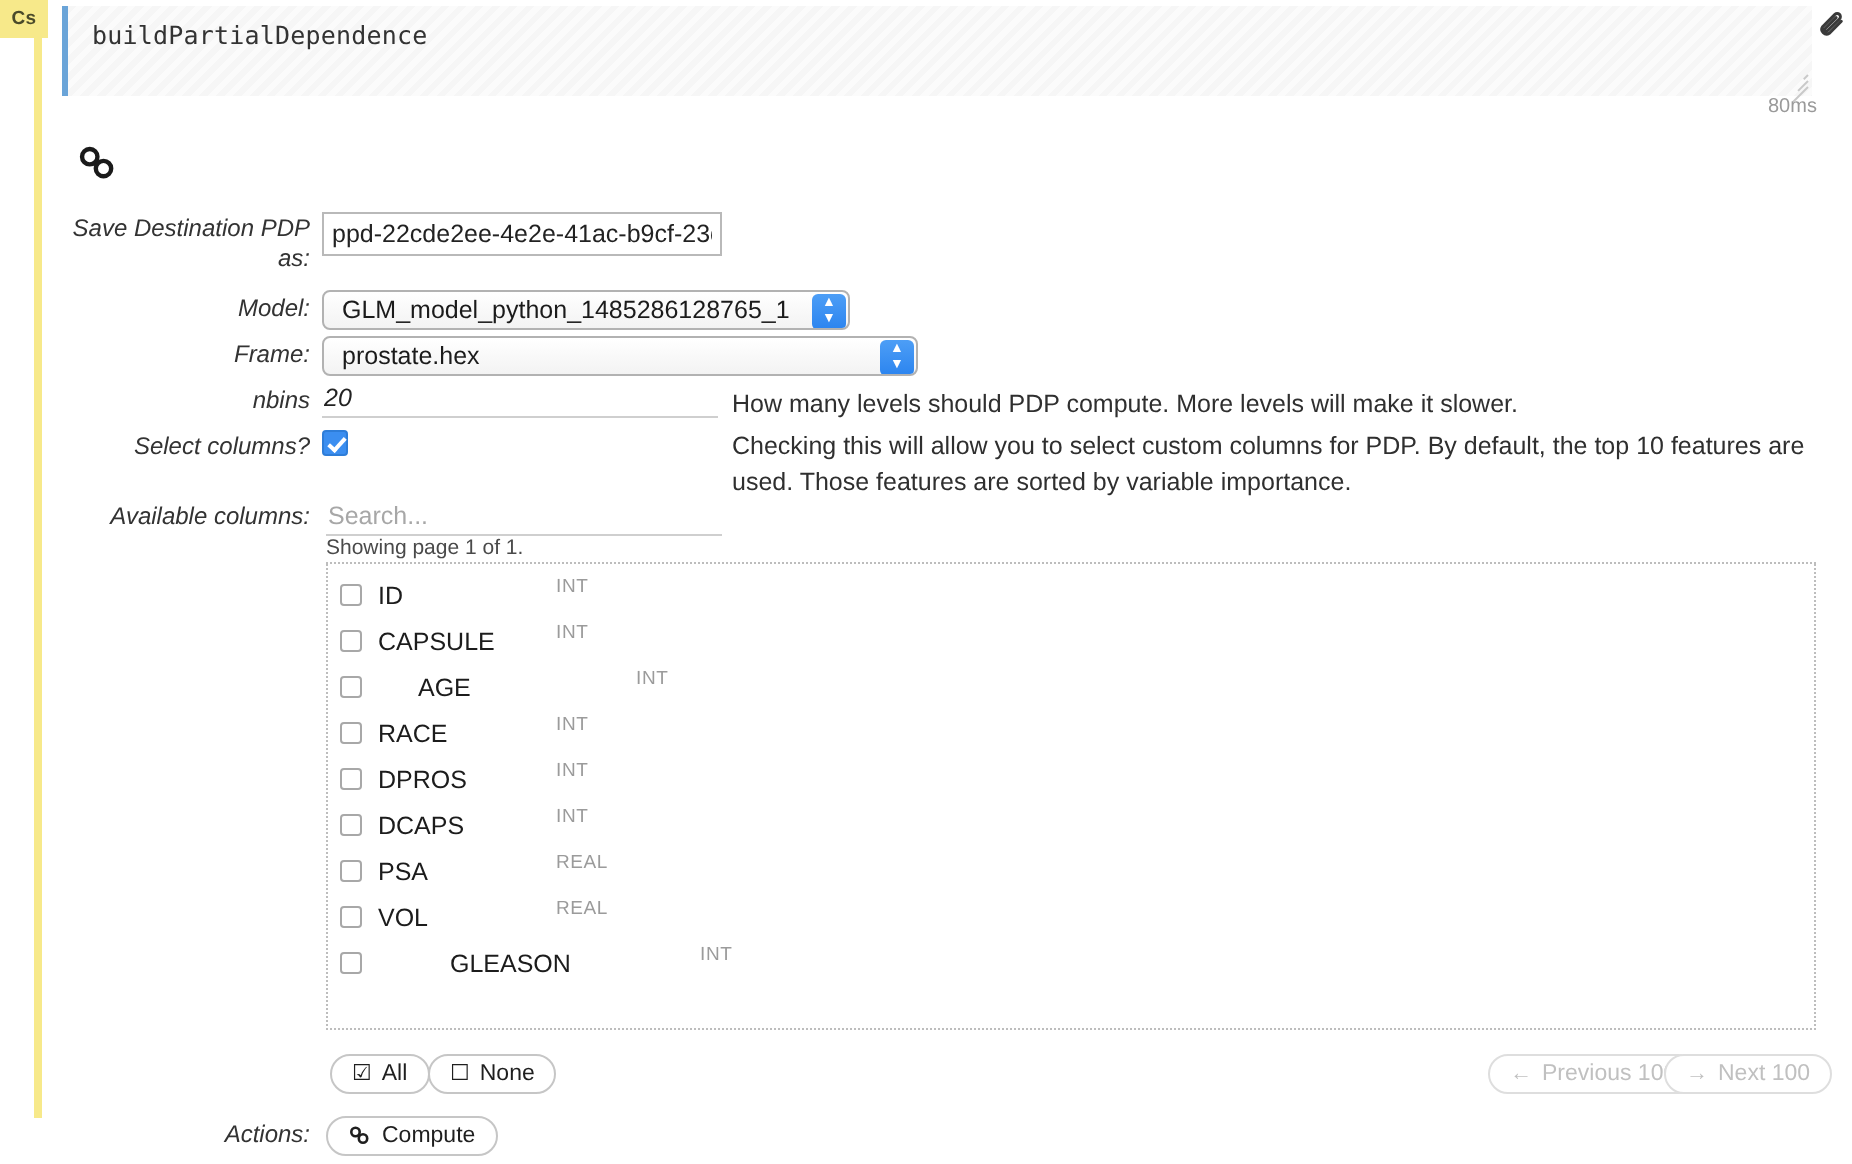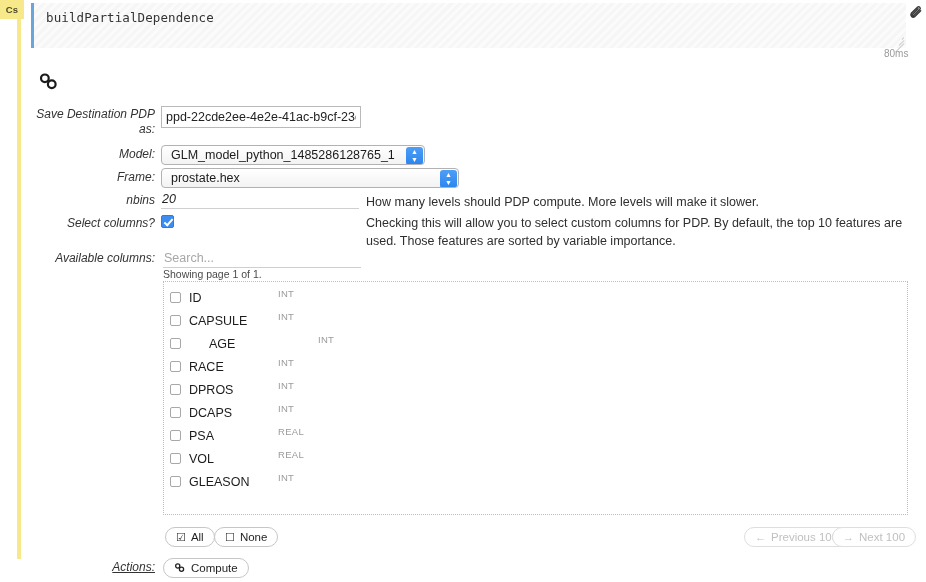--- a/index.html
+++ b/index.html
@@ -260,21 +260,20 @@
   .pill svg { display: block; }
 
   #actions-label {
     position: absolute;
     left: 70px; top: 560px;
     width: 85px;
     text-align: right;
     font-style: italic;
     font-size: 12px;
     color: #333;
-    text-decoration: underline;
   }
 </style>
 </head>
 <body>
 
 <div id="flow-rail">
   <div id="cell-tag">Cs</div>
   <div id="cell-rail-line"></div>
 </div>
 
@@ -372,21 +371,21 @@
     <div class="col-item" style="top: 142px;">
       <span class="cb"></span>
       <span class="cname">PSA</span>
       <span class="ctype">REAL</span>
     </div>
     <div class="col-item" style="top: 165px;">
       <span class="cb"></span>
       <span class="cname">VOL</span>
       <span class="ctype">REAL</span>
     </div>
-    <div class="col-item" style="top: 188px;">
+    <div class="col-item" style="top: 188px; gap: 36px;">
       <span class="cb"></span>
       <span class="cname">GLEASON</span>
       <span class="ctype">INT</span>
     </div>
   </div>
 
 <div class="pill" id="btn-all" style="left:165px; top:527px;">
   <span class="gi">☑</span>
   <span>All</span>
 </div>

